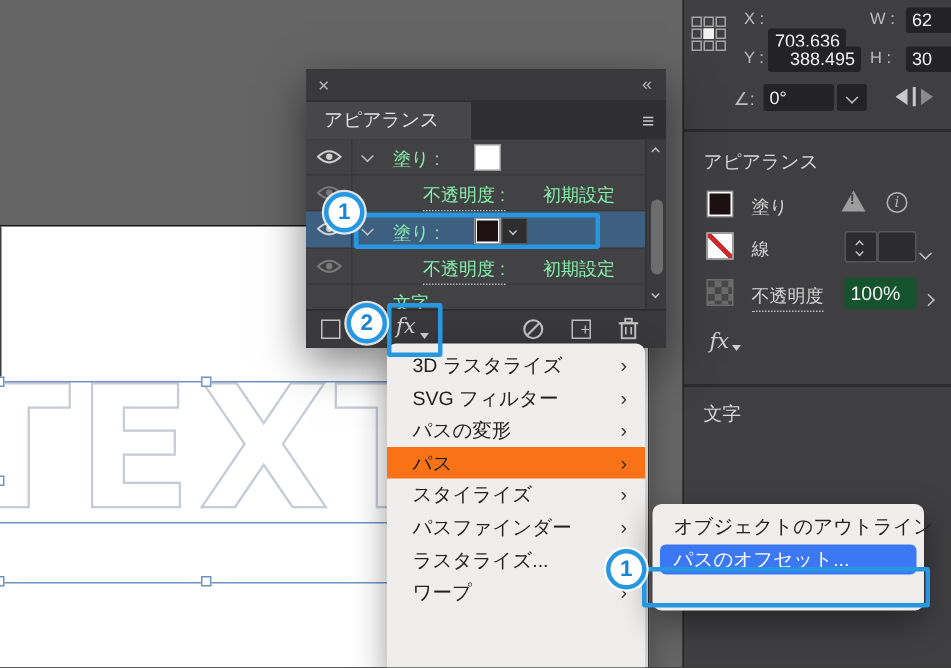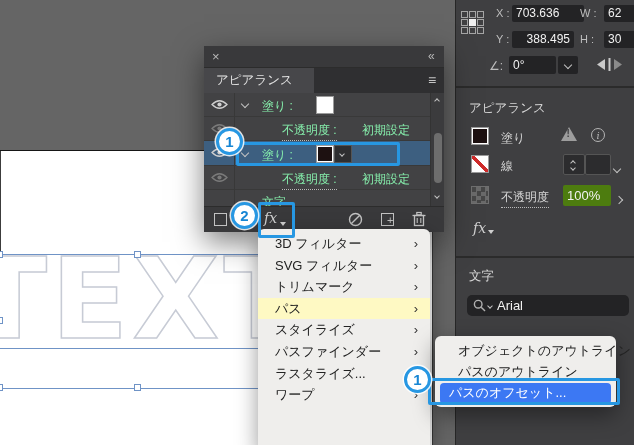--- a/index.html
+++ b/index.html
@@ -49,24 +49,24 @@
   .p-toolbar{position:absolute;left:0;top:160px;width:240px;height:26px;background:#39393b;border-top:1px solid #2c2c2c;}
   .scroll{position:absolute;left:226px;top:47px;width:14px;height:113px;background:#3b3b3d;border-left:1px solid #333;}
   .thumb{position:absolute;left:3px;top:40px;width:8px;height:50px;border-radius:4px;background:#6d6d6d;}
   .dotted{border-bottom:1px dotted #bbb;padding-bottom:1px;}
   .selrow{background:#3d5f80;}
 
   
   .menu{left:258px;top:229px;width:172px;height:220px;background:#efeeec;border-radius:6px 6px 0 0;box-shadow:0 8px 22px rgba(0,0,0,.4);padding-top:4px;}
   .menu-item{position:relative;height:21.6px;line-height:21.6px;font-size:13px;color:#222;padding-left:17px;white-space:nowrap;}
   .menu-item.disabled{color:#a6a6a6;}
-  .menu-item.hover{background:#fef9c3;}
+  .menu-item.hover{background:#f97316;}
   .mi-arrow{position:absolute;right:12px;top:0;font-size:13px;color:#333;}
   .submenu{left:435px;top:336px;width:181px;height:71px;background:#efeeec;border-radius:6px;box-shadow:0 8px 22px rgba(0,0,0,.4);padding-top:5px;}
-  .sub-item{position:relative;height:20.5px;line-height:20.5px;font-size:13px;color:#222;padding-left:23px;white-space:nowrap;}
+  .sub-item{position:relative;height:20.5px;line-height:20.5px;font-size:13px;color:#222;padding-left:14px;white-space:nowrap;}
   .sub-item.hl{margin:1px 5px;padding-left:9px;border-radius:4px;background:#3c78f3;color:#fff;height:20.5px;}
 
   
   .ann-rect{position:absolute;border:3px solid #2797e2;border-radius:2px;z-index:60;}
   .ann-circ{position:absolute;width:27px;height:27px;border-radius:50%;background:#fff;border:3px solid #2797e2;color:#1786d4;font-weight:700;font-size:15px;text-align:center;line-height:21px;z-index:61;box-shadow:0 0 0 1.5px rgba(255,255,255,.85);}
   .z20{z-index:20}.z30{z-index:30}.z40{z-index:40}.z45{z-index:45}
 </style>
 </head>
 <body>
 
@@ -91,21 +91,21 @@
         <i></i>
         <i></i>
         <i></i>
         <i class="c"></i>
         <i></i>
         <i></i>
         <i></i>
         <i></i>
     </div>
     <span class="lbl" style="left:40px;top:7px;">X :</span>
-    <div class="fld" style="left:56px;top:5px;width:72px;">703.636</div>
+    <div class="fld" style="left:56px;top:19px;width:52px;text-align:right;">703.636</div>
     <span class="lbl" style="left:124px;top:7px;">W :</span>
     <div class="fld" style="left:148px;top:5px;width:60px;">62</div>
     <span class="lbl" style="left:40px;top:33px;">Y :</span>
     <div class="fld" style="left:56px;top:31px;width:62px;text-align:right;">388.495</div>
     <span class="lbl" style="left:124px;top:33px;">H :</span>
     <div class="fld" style="left:148px;top:31px;width:60px;">30</div>
     <span class="lbl" style="left:33px;top:59px;font-size:12px;">∠:</span>
     <div class="fld" style="left:53px;top:56px;width:47px;height:18px;line-height:18px;">0°</div>
     <div class="fld" style="left:102px;top:56px;width:20px;height:18px;"><span class="cv down" style="margin:5px 0 0 3px;"></span></div>
     <svg class="abs" style="left:141px;top:58px;" width="26" height="13">
@@ -123,35 +123,27 @@
     <div class="swatch none" style="left:15px;top:155px;"></div>
     <span class="lbl" style="left:45px;top:158px;font-size:12px;color:#d6d6d6;">線</span>
     <div class="fld" style="left:107px;top:154px;width:22px;height:21px;background:#2c2c2e;border:1px solid #555;">
         <span class="cv up sm" style="position:absolute;left:7px;top:6px;"></span>
         <span class="cv down sm" style="position:absolute;left:7px;top:11px;"></span>
       </div>
     <div class="fld" style="left:129px;top:154px;width:26px;height:21px;background:#2c2c2e;border:1px solid #555;"></div>
     <div class="abs" style="left:158px;top:161px;"><span class="cv down"></span></div>
     <div class="swatch checker" style="left:15px;top:186px;"></div>
     <span class="lbl dotted" style="left:45px;top:189px;font-size:12px;color:#d6d6d6;">不透明度</span>
-    <div class="fld" style="left:107px;top:185px;width:48px;height:21px;line-height:21px;font-size:13px;background:#4d7c0f;">100%</div>
+    <div class="fld" style="left:107px;top:185px;width:48px;height:21px;line-height:21px;font-size:13px;background:#14532d;">100%</div>
     <div class="abs" style="left:160px;top:192px;"><span class="cv down" style="transform:rotate(-45deg);"></span></div>
     <span class="fxtxt abs" style="left:17px;top:220px;">fx</span>
     <span class="abs" style="left:32px;top:230px;width:0;height:0;border-left:3.5px solid transparent;border-right:3.5px solid transparent;border-top:4px solid #cfcfcf;"></span>
     <div class="divider" style="top:256px;"></div>
 
     <div class="sec-title" style="left:13px;top:268px;">文字</div>
-    <div class="fld" style="left:11px;top:295px;width:162px;height:21px;line-height:21px;border-radius:5px;padding-left:30px;font-size:13px;">
-      <svg class="abs" style="left:6px;top:4px;" width="13" height="13" viewBox="0 0 13 13">
-          <circle cx="5.2" cy="5.2" r="3.8" fill="none" stroke="#b0b0b0" stroke-width="1.4"></circle>
-          <line x1="8.2" y1="8.2" x2="12" y2="12" stroke="#b0b0b0" stroke-width="1.4"></line>
-        </svg>
-      <span class="cv down sm abs" style="left:21px;top:9px;"></span>
-      <span>Arial</span>
-    </div>
   </aside>
 
   <section class="abs panel z30">
     <div class="p-title">
       <span class="abs" style="left:8px;top:3px;color:#b9b9b9;font-size:13px;">×</span>
       <span class="abs" style="left:224px;top:3px;color:#b9b9b9;font-size:12px;">«</span>
     </div>
     <div class="p-tabs">
       <div class="p-tab">アピアランス</div>
       <span class="abs" style="left:224px;top:4px;color:#c5c5c5;font-size:14px;">≡</span>
@@ -220,33 +212,32 @@
           <rect x="2.5" y="4.5" width="9" height="10" fill="none" stroke="#c2c2c2" stroke-width="1.3"></rect>
           <line x1="0.5" y1="4.5" x2="13.5" y2="4.5" stroke="#c2c2c2" stroke-width="1.3"></line>
           <rect x="4.8" y="1.5" width="4.4" height="2.4" fill="none" stroke="#c2c2c2" stroke-width="1.2"></rect>
           <line x1="5.2" y1="7" x2="5.2" y2="12" stroke="#c2c2c2" stroke-width="1.1"></line>
           <line x1="8.8" y1="7" x2="8.8" y2="12" stroke="#c2c2c2" stroke-width="1.1"></line>
         </svg>
     </div>
   </section>
 
   <div class="abs menu z40">
-    <div class="menu-item"><span>3D フィルター</span><span class="mi-arrow">›</span></div>
+    <div class="menu-item"><span>3D ラスタライズ</span><span class="mi-arrow">›</span></div>
     <div class="menu-item"><span>SVG フィルター</span><span class="mi-arrow">›</span></div>
-    <div class="menu-item"><span>トリムマーク</span><span class="mi-arrow">›</span></div>
+    <div class="menu-item"><span>パスの変形</span><span class="mi-arrow">›</span></div>
     <div class="menu-item hover"><span>パス</span><span class="mi-arrow">›</span></div>
     <div class="menu-item"><span>スタイライズ</span><span class="mi-arrow">›</span></div>
     <div class="menu-item"><span>パスファインダー</span><span class="mi-arrow">›</span></div>
     <div class="menu-item"><span>ラスタライズ...</span></div>
     <div class="menu-item"><span>ワープ</span><span class="mi-arrow">›</span></div>
   </div>
 
   <div class="abs submenu z45">
     <div class="sub-item"><span>オブジェクトのアウトライン</span></div>
-    <div class="sub-item"><span>パスのアウトライン</span></div>
     <div class="sub-item hl"><span>パスのオフセット...</span></div>
   </div>
 
   <div class="ann-rect" style="left:236px;top:142px;width:164px;height:24px;"></div>
   <div class="ann-rect" style="left:258px;top:202px;width:37px;height:36px;"></div>
   <div class="ann-rect" style="left:428px;top:378px;width:192px;height:27px;"></div>
   <div class="ann-circ" style="left:216px;top:128px;">1</div>
   <div class="ann-circ" style="left:231px;top:202px;">2</div>
   <div class="ann-circ" style="left:404px;top:366px;">1</div>
 

